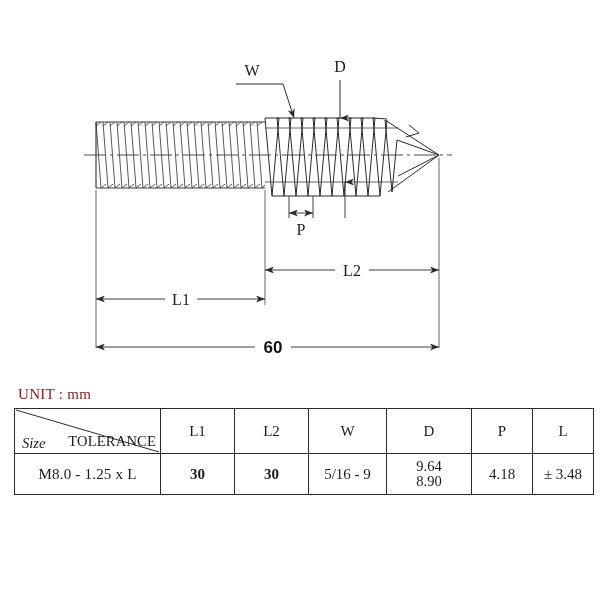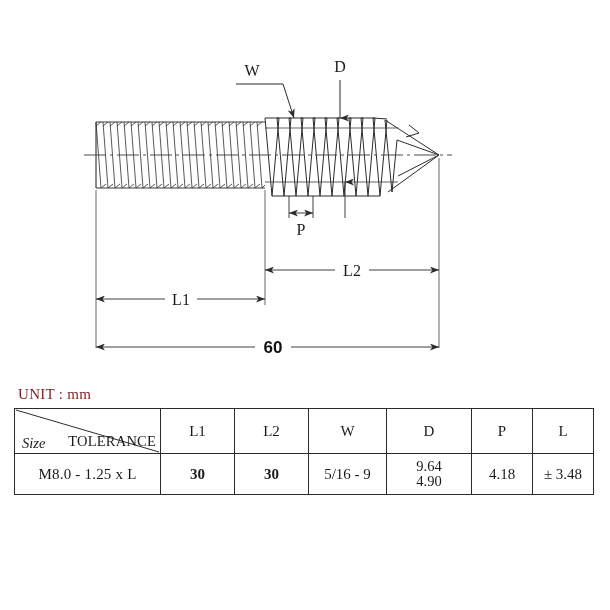--- a/index.html
+++ b/index.html
@@ -234,21 +234,21 @@
           <td class="head-cell">P</td>
           <td class="head-cell">L</td>
         </tr>
         <tr>
           <td class="body-cell size-cell">M8.0 - 1.25 x L</td>
           <td class="body-cell bold-val">30</td>
           <td class="body-cell bold-val">30</td>
           <td class="body-cell">5/16 - 9</td>
           <td class="body-cell">
             <span class="stacked">9.64</span>
-            <span class="stacked">4.90</span>
+            <span class="stacked">8.90</span>
           </td>
           <td class="body-cell">4.18</td>
           <td class="body-cell">± 3.48</td>
         </tr>
       </tbody>
     </table>
   </div>
 
 </div>
 

